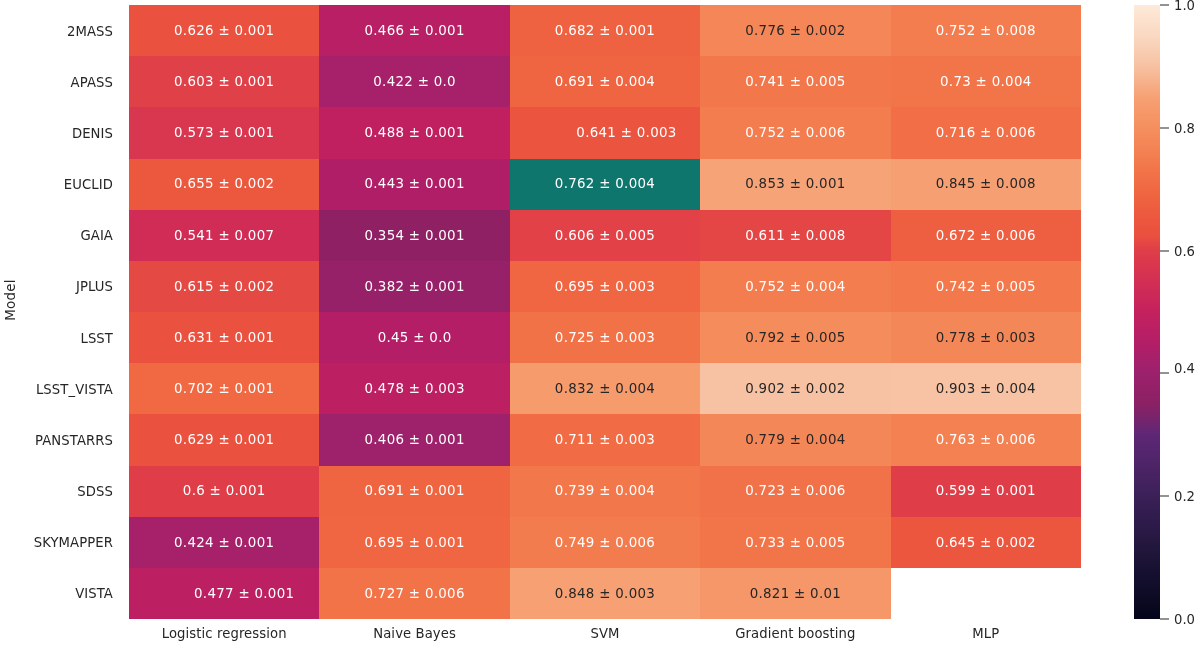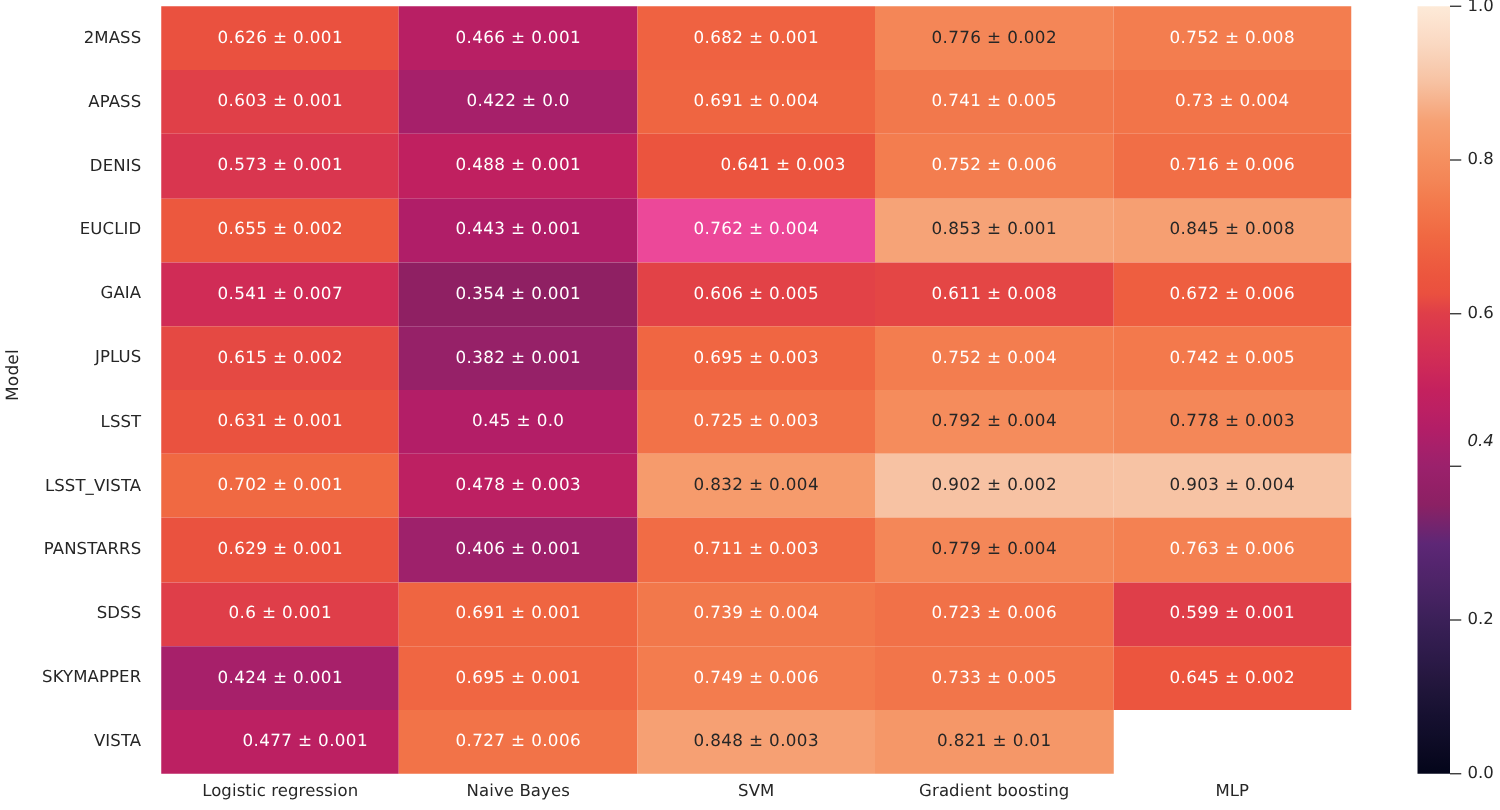--- a/index.html
+++ b/index.html
@@ -186,21 +186,21 @@
       </div>
       <div class="cell" style="background: rgb(241, 110, 70);">
         <span style="color: rgb(255, 255, 255);">0.716 ± 0.006</span>
       </div>
       <div class="cell" style="background: rgb(236, 88, 62);">
         <span style="color: rgb(255, 255, 255);">0.655 ± 0.002</span>
       </div>
       <div class="cell" style="background: rgb(176, 30, 104);">
         <span style="color: rgb(255, 255, 255);">0.443 ± 0.001</span>
       </div>
-      <div class="cell" style="background: #ec4899;">
+      <div class="cell" style="background: #0f766e;">
         <span style="color: rgb(255, 255, 255);">0.762 ± 0.004</span>
       </div>
       <div class="cell" style="background: rgb(246, 163, 119);">
         <span style="color: rgb(38, 38, 38);">0.853 ± 0.001</span>
       </div>
       <div class="cell" style="background: rgb(246, 159, 114);">
         <span style="color: rgb(38, 38, 38);">0.845 ± 0.008</span>
       </div>
       <div class="cell" style="background: rgb(208, 44, 86);">
         <span style="color: rgb(255, 255, 255);">0.541 ± 0.007</span>
@@ -235,21 +235,21 @@
       <div class="cell" style="background: rgb(234, 82, 63);">
         <span style="color: rgb(255, 255, 255);">0.631 ± 0.001</span>
       </div>
       <div class="cell" style="background: rgb(179, 30, 103);">
         <span style="color: rgb(255, 255, 255);">0.45 ± 0.0</span>
       </div>
       <div class="cell" style="background: rgb(242, 114, 72);">
         <span style="color: rgb(255, 255, 255);">0.725 ± 0.003</span>
       </div>
       <div class="cell" style="background: rgb(245, 140, 92);">
-        <span style="color: rgb(38, 38, 38);">0.792 ± 0.004</span>
+        <span style="color: rgb(38, 38, 38);">0.792 ± 0.005</span>
       </div>
       <div class="cell" style="background: rgb(244, 135, 88);">
         <span style="color: rgb(38, 38, 38);">0.778 ± 0.003</span>
       </div>
       <div class="cell" style="background: rgb(240, 105, 66);">
         <span style="color: rgb(255, 255, 255);">0.702 ± 0.001</span>
       </div>
       <div class="cell" style="background: rgb(189, 32, 98);">
         <span style="color: rgb(255, 255, 255);">0.478 ± 0.003</span>
       </div>
@@ -329,21 +329,21 @@
       <div class="xtick" style="left: 856.8px;">MLP</div>
     </div>
 
   <div id="colorbar">
     <div id="cbar-gradient" style="background: linear-gradient(to top, rgb(3, 5, 26) 0%, rgb(10, 9, 33) 2.5%, rgb(16, 13, 41) 5%, rgb(22, 16, 48) 7.5%, rgb(29, 20, 55) 10%, rgb(37, 23, 63) 12.5%, rgb(44, 26, 72) 15%, rgb(51, 29, 80) 17.5%, rgb(59, 32, 88) 20%, rgb(68, 34, 96) 22.5%, rgb(77, 36, 103) 25%, rgb(85, 37, 111) 27.5%, rgb(94, 39, 118) 30%, rgb(117, 36, 109) 32.5%, rgb(139, 33, 100) 35%, rgb(148, 32, 103) 37.5%, rgb(155, 33, 108) 40%, rgb(167, 32, 106) 42.5%, rgb(179, 30, 103) 45%, rgb(188, 32, 99) 47.5%, rgb(196, 33, 94) 50%, rgb(204, 40, 89) 52.5%, rgb(211, 47, 84) 55%, rgb(217, 54, 79) 57.5%, rgb(223, 62, 73) 60%, rgb(234, 80, 63) 62.5%, rgb(236, 86, 62) 65%, rgb(238, 95, 64) 67.5%, rgb(240, 104, 66) 70%, rgb(242, 114, 72) 72.5%, rgb(243, 124, 78) 75%, rgb(244, 134, 87) 77.5%, rgb(245, 143, 95) 80%, rgb(246, 152, 105) 82.5%, rgb(246, 161, 116) 85%, rgb(246, 177, 139) 87.5%, rgb(247, 193, 161) 90%, rgb(248, 205, 178) 92.5%, rgb(250, 216, 193) 95%, rgb(252, 225, 205) 97.5%, rgb(253, 234, 216) 100%);"></div>
   <div class="cbar-tick" style="top: 614px;"></div>
       <div class="cbar-ticklabel" style="top: 614px;">0.0</div>
       <div class="cbar-tick" style="top: 491.2px;"></div>
       <div class="cbar-ticklabel" style="top: 491.2px;">0.2</div>
       <div class="cbar-tick" style="top: 368.4px;"></div>
-      <div class="cbar-ticklabel" style="top: 348px; font-style: italic;">0.4</div>
+      <div class="cbar-ticklabel" style="top: 363px;">0.4</div>
       <div class="cbar-tick" style="top: 245.6px;"></div>
       <div class="cbar-ticklabel" style="top: 245.6px;">0.6</div>
       <div class="cbar-tick" style="top: 122.8px;"></div>
       <div class="cbar-ticklabel" style="top: 122.8px;">0.8</div>
       <div class="cbar-tick" style="top: 0px;"></div>
       <div class="cbar-ticklabel" style="top: 0px;">1.0</div>
     </div>
 
 </div>
 

